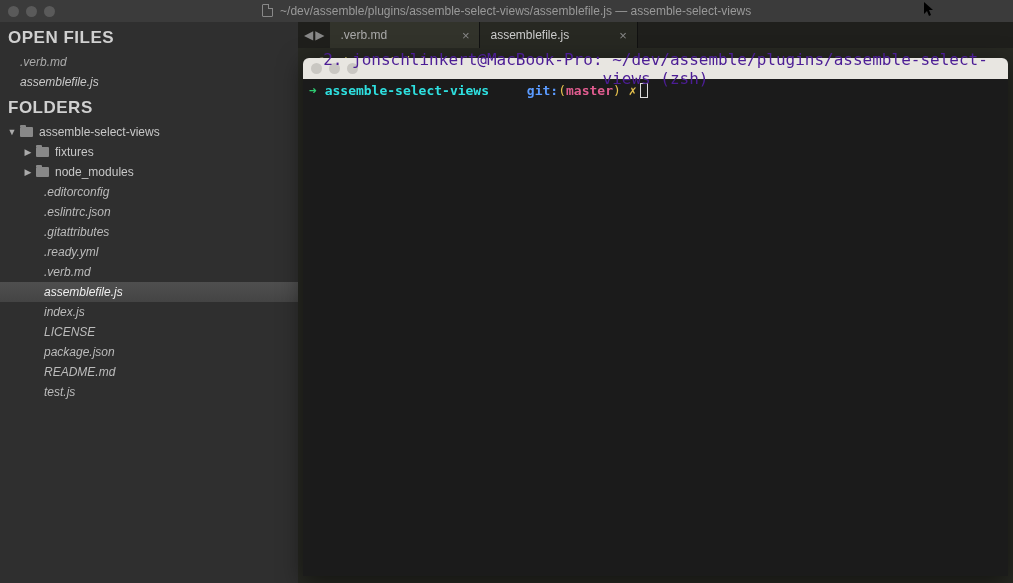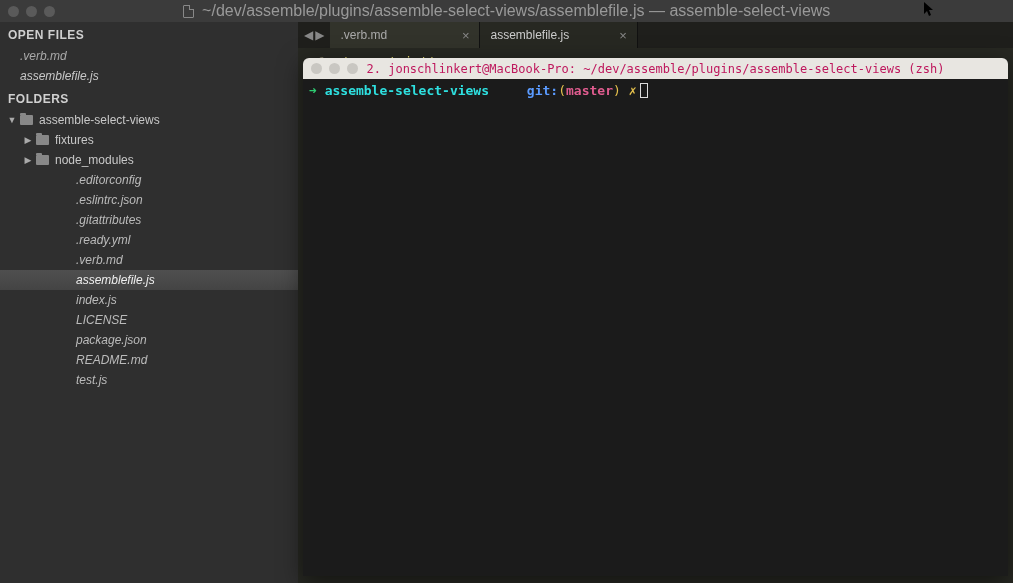--- a/index.html
+++ b/index.html
@@ -19,21 +19,21 @@
     display: flex;
     align-items: center;
     padding: 0 8px;
     position: relative;
   }
   .traffic-lights { display: flex; gap: 7px; align-items: center; }
   .tl { width: 11px; height: 11px; border-radius: 50%; background: #5a5a5a; }
   .titlebar-title {
     position: absolute; left: 0; right: 0;
     text-align: center;
-    color: #999; font-size: 16px;
+    color: #999; font-size: 12px;
     pointer-events: none;
   }
   .titlebar-title .file-icon { display:inline-block; width:11px; height:13px; margin-right:4px; border:1px solid #888; border-radius:1px; vertical-align:-2px; position:relative;}
   .titlebar-title .file-icon::after{content:"";position:absolute;right:-1px;top:-1px;width:4px;height:4px;background:#3b3b3b;border-left:1px solid #888;border-bottom:1px solid #888;}
   
   .hint {
     position: absolute; top: 22px; right: 0;
     width: 230px;
     padding: 4px 8px;
     color: #777; font-size: 12px;
@@ -51,21 +51,21 @@
     width: 298px;
     background: #2f2f2f;
     color: #bbb;
     overflow-y: auto;
     font-size: 12px;
   }
   .section-header {
     padding: 6px 6px 4px 8px;
     color: #d0d0d0;
     font-weight: 600;
-    font-size: 12px;
+    font-size: 17px;
     letter-spacing: 0.5px;
   }
   .open-file, .tree-item {
     display: flex; align-items: center;
     height: 20px;
     padding-left: 20px;
     cursor: default;
     color: #c8c8c8;
     font-style: italic;
   }
@@ -73,21 +73,21 @@
   .tree-item { font-style: italic; }
   .tree-item.folder { font-style: normal; font-weight:500; }
   .tree-item.root { padding-left: 6px; }
   .tree-item .disclosure {
     width: 12px; display:inline-block; text-align:center; color:#aaa; font-size:9px; margin-right:2px;
   }
   .tree-item .folder-icon {
     display:inline-block; width:13px; height:10px; background:#888; margin-right:6px; border-radius:1px; position:relative;
   }
   .tree-item .folder-icon::before{content:"";position:absolute;top:-2px;left:0;width:6px;height:2px;background:#888;border-radius:1px 1px 0 0;}
-  .tree-item.file { padding-left: 76px; font-style: italic; color:#bbb;}
+  .tree-item.file { padding-left: 44px; font-style: italic; color:#bbb;}
   .tree-item.child-folder { padding-left: 22px; }
   .tree-item.selected {
     background: #4b4b4b;
     background: linear-gradient(#4f4f4f,#444);
     color: #eee;
   }
 
   
   .editor-area {
     flex: 1;
@@ -141,21 +141,21 @@
     height: 21px;
     background: #e8e6e1;
     border-radius: 6px 6px 0 0;
     display: flex; align-items: center;
     padding: 0 8px;
     position: relative;
   }
   .term-titlebar .traffic-lights .tl { background: #c9c7c2; }
   .term-title {
     position: absolute; left:0; right:0; text-align:center;
-    color: #be185d; font-size: 12px;
+    color: #4c1d95; font-size: 16px;
   }
   .term-body {
     flex:1; padding: 4px 6px;
     background: #1b1b1b;
     color: #ddd;
   }
   .prompt-line { display:flex; align-items:center; gap:0; white-space:pre;}
   .arrow { color:#2ecc71; font-weight:bold; }
   .dir { color:#2ee0e0; font-weight:bold; }
   .git { color:#5b9bff; font-weight:bold;margin-left:30px; }

